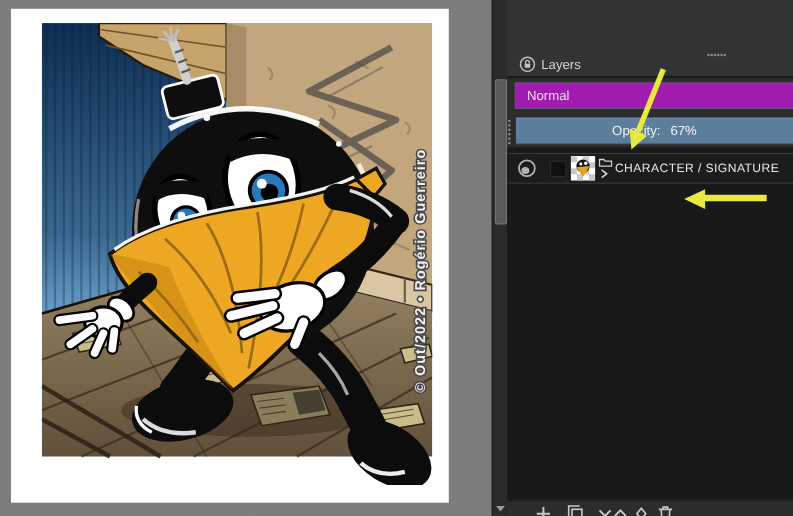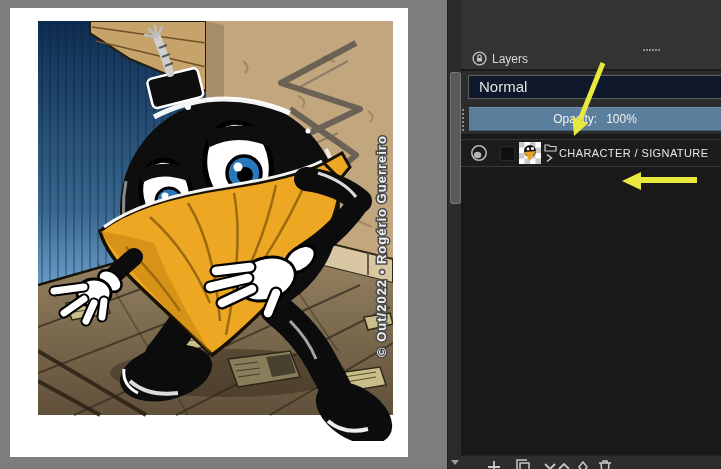--- a/index.html
+++ b/index.html
@@ -22,23 +22,23 @@
 
   
   .panel{position:absolute;left:461px;top:0;width:260px;height:469px;background:#2c2c2c;}
   .panel-top{position:absolute;left:0;top:0;right:0;height:71px;background:#333333;
              border-bottom:2px solid #1a1a1a;box-sizing:border-box;}
   .drag-dots{position:absolute;left:182px;top:49px;display:flex;gap:1px;}
   .drag-dots span{width:2px;height:2px;background:#8f8f8f;display:block;}
   .docker-title{position:absolute;left:11px;top:51px;display:flex;align-items:flex-end;gap:5px;
                 color:#d6d6d6;font-size:12px;}
 
-  .blend{position:absolute;left:7px;top:75px;right:0;height:24px;background:#0f172a;
+  .blend{position:absolute;left:7px;top:75px;right:0;height:24px;background:#a21caf;
          border:1px solid #5f5f5f;border-right:none;box-sizing:border-box;color:#e2e2e2;
-         font-size:15px;line-height:22px;padding-left:10px;}
+         font-size:12px;line-height:22px;padding-left:10px;}
 
   .grip{position:absolute;left:0px;top:108px;width:4px;height:24px;display:flex;
         flex-direction:column;gap:2px;align-items:center;justify-content:center;}
   .grip span{width:2px;height:2px;background:#8f8f8f;display:block;}
 
   .opacity{position:absolute;left:8px;top:107px;right:0;height:24px;background:#5b7e9c;
            border-top:1px solid #6f90ac;border-bottom:1px solid #42617c;box-sizing:border-box;
            color:#f2f2f2;font-size:12px;display:flex;align-items:center;justify-content:center;gap:9px;}
 
   .list{position:absolute;left:0;top:134px;right:0;bottom:13px;background:#191919;}
@@ -236,21 +236,21 @@
       <span></span>
         <span></span>
         <span></span>
         <span></span>
         <span></span>
         <span></span>
     </div>
 
     <div class="opacity">
       <span>Opacity:</span>
-      <span>100%</span>
+      <span>67%</span>
     </div>
 
     <div class="list">
       <div class="rows">
 
         <div class="row">
           <span class="eye">
             <svg width="20" height="18" viewBox="0 0 20 18">
               <circle cx="10" cy="9" r="7.2" fill="none" stroke="#b4b4b4" stroke-width="1.6"></circle>
               <ellipse cx="8.6" cy="11" rx="3.6" ry="3.2" fill="#b4b4b4"></ellipse>

